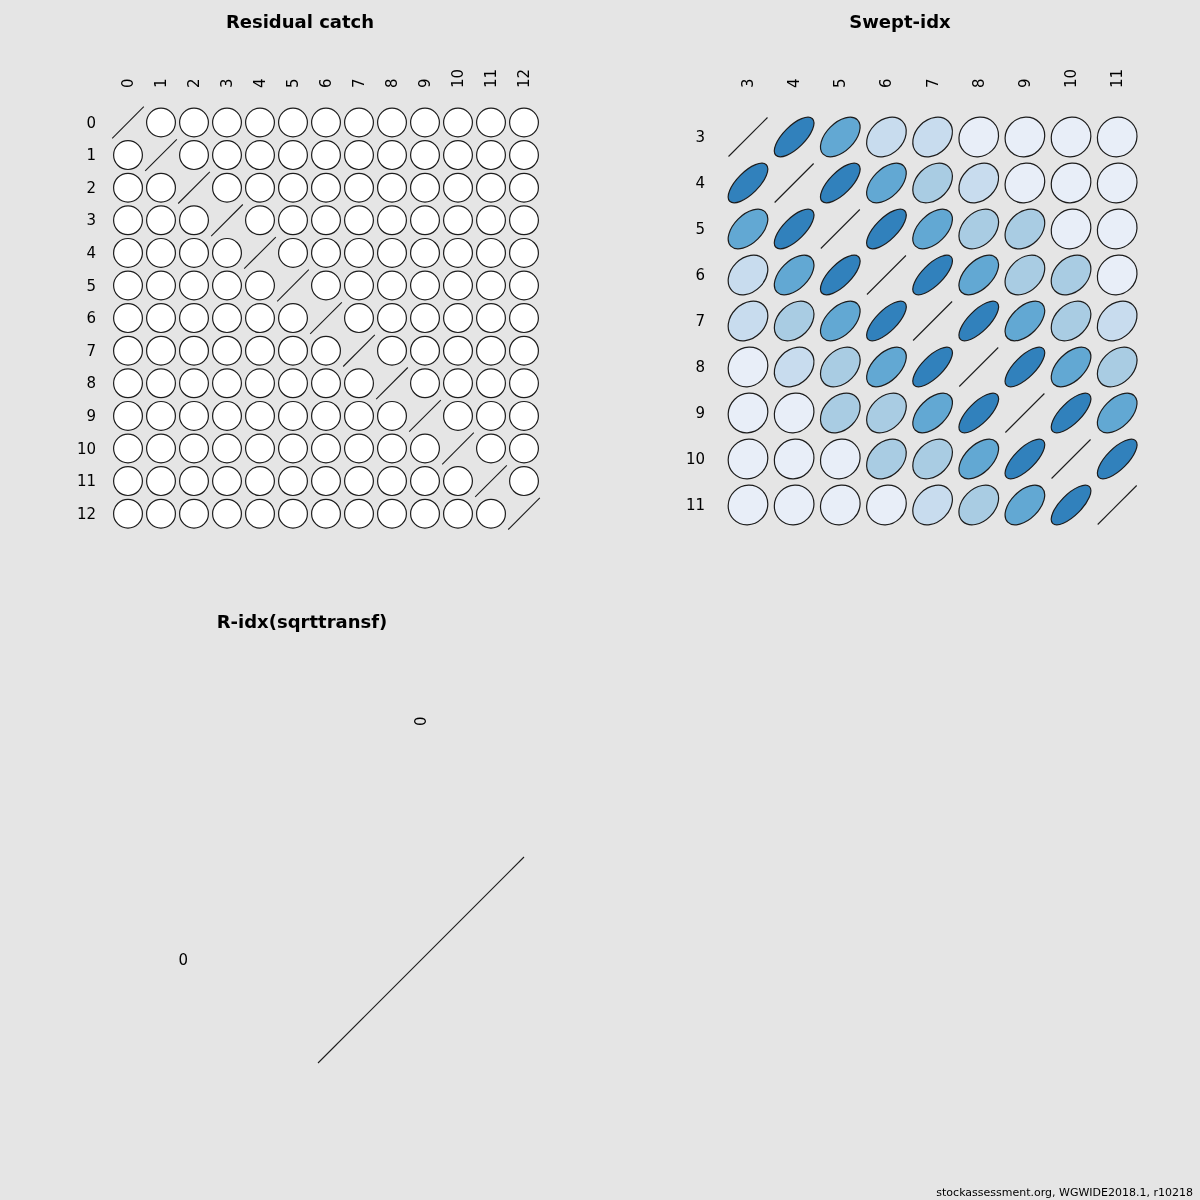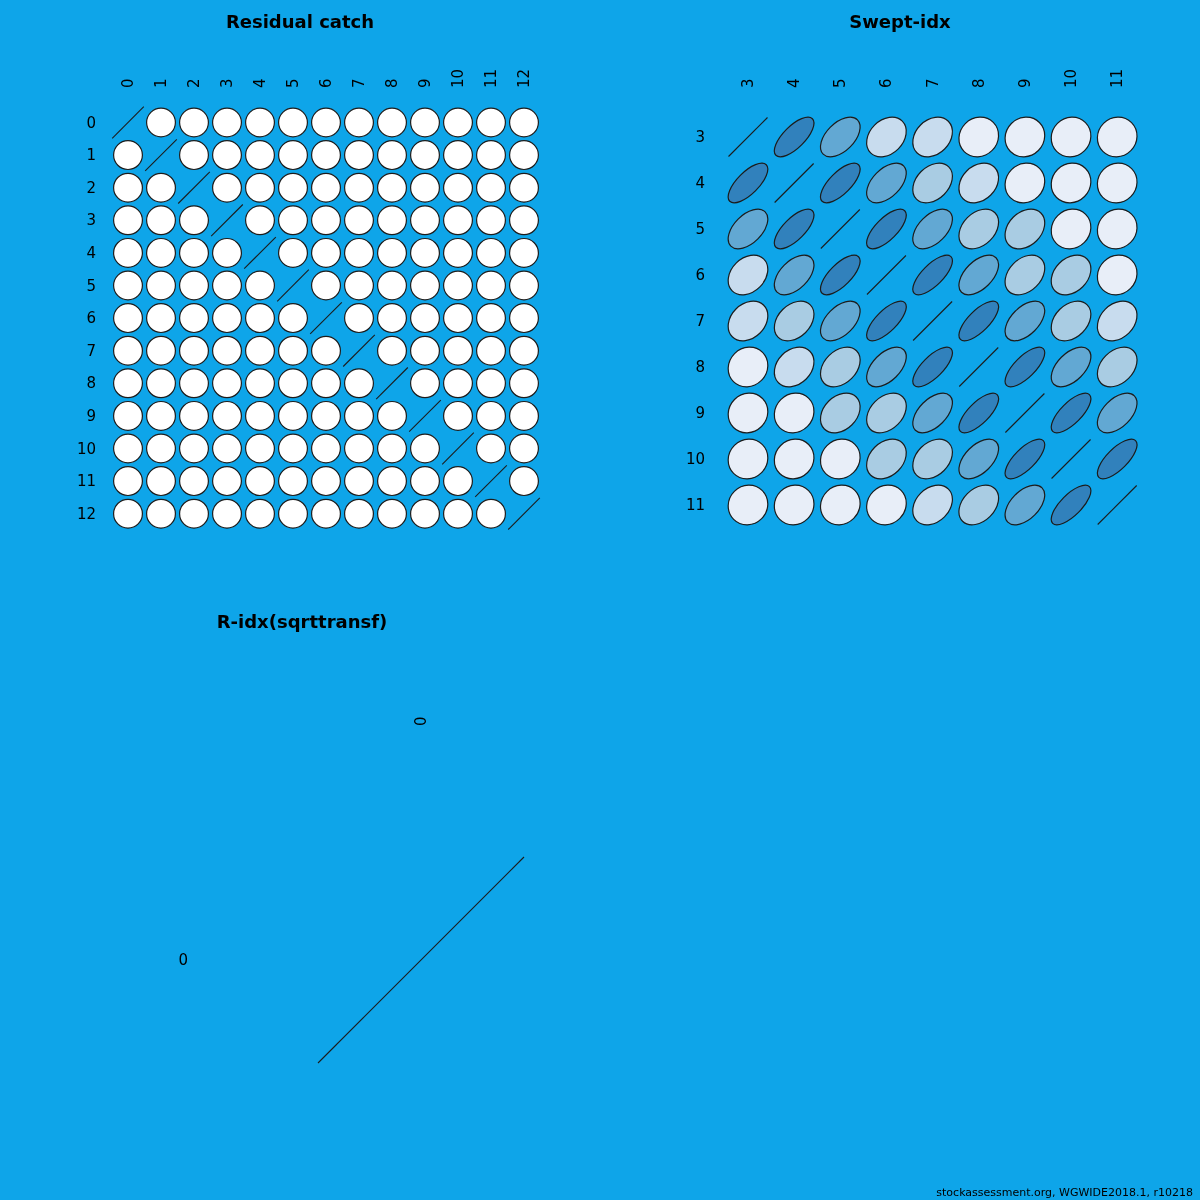--- a/index.html
+++ b/index.html
@@ -1,20 +1,20 @@
 <!DOCTYPE html>
 <html><head>
 <meta charset="utf-8">
 <style>
   html, body { margin: 0; padding: 0; background: #ffffff; }
   .page {
     position: relative;
     width: 1200px;
     height: 1200px;
-    background: #0ea5e9;
+    background: #e5e5e5;
     font-family: "DejaVu Sans", sans-serif;
     overflow: hidden;
   }
   svg { position: absolute; top: 0; left: 0; }
   .panel-title {
     font-family: "DejaVu Sans", sans-serif;
     font-size: 18px;
     font-weight: bold;
     fill: #000000;
   }

